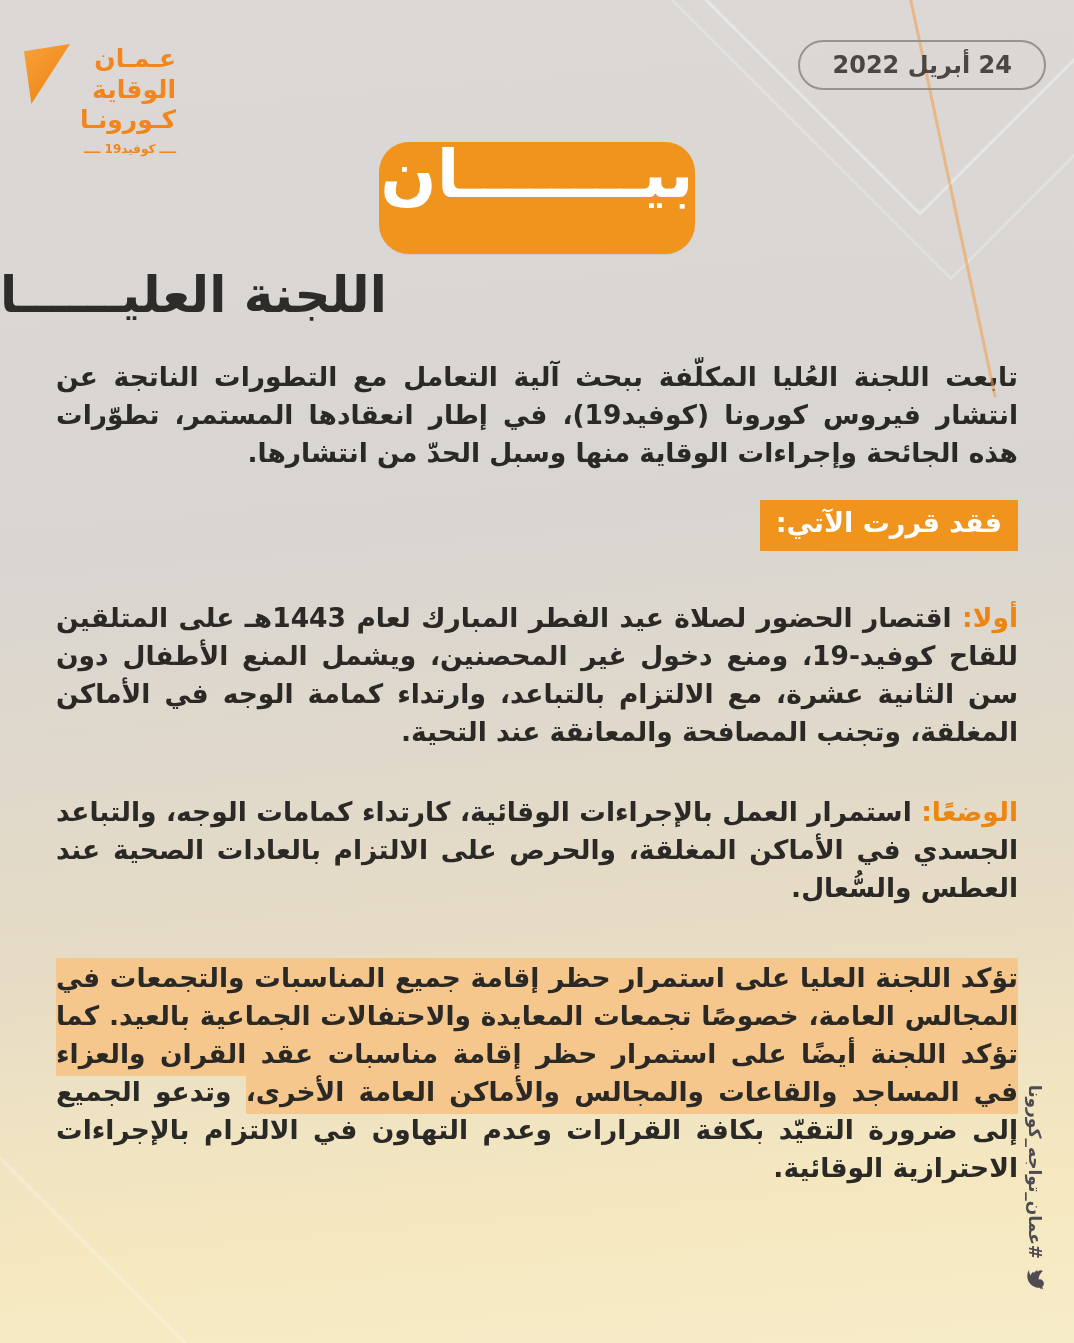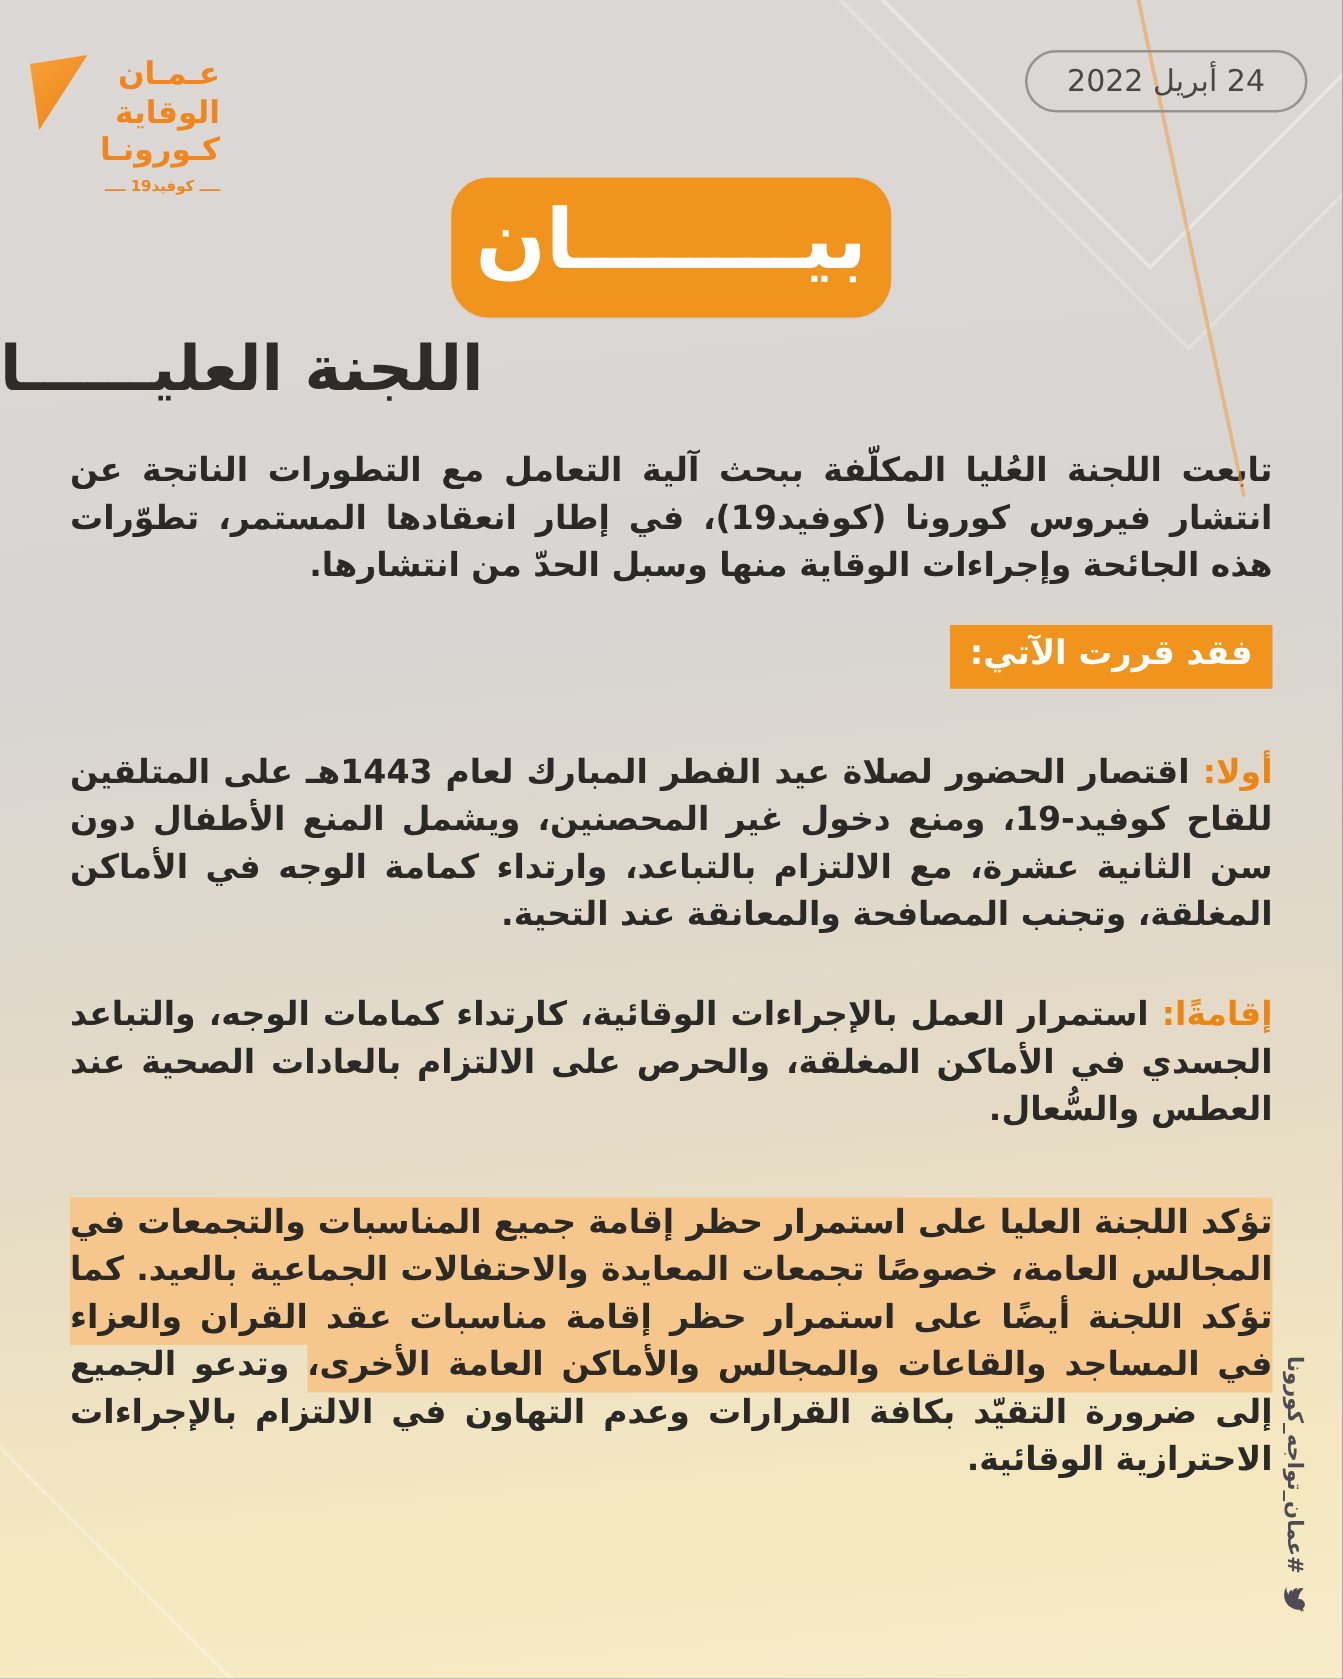--- a/index.html
+++ b/index.html
@@ -19,24 +19,24 @@
   .deco-line{position:absolute;top:-28px;right:122px;width:3px;height:430px;
     background:rgba(243,157,70,.55);transform:rotate(-12deg);}
   
   .logo{position:absolute;top:44px;left:24px;display:flex;gap:10px;align-items:flex-start;direction:ltr;}
   .logo-tri{width:46px;height:60px;background:linear-gradient(135deg,#f6a239,#ee8012);
     clip-path:polygon(100% 0,0 12%,16% 100%);}
   .logo-text{direction:rtl;text-align:right;color:#f0861d;font-weight:bold;font-size:25px;line-height:1.22;}
   .logo-sub{font-size:12px;margin-top:6px;letter-spacing:1px;}
   
   .date-badge{position:absolute;top:40px;right:28px;border:2px solid #96938e;border-radius:50px;
-    padding:9px 32px;font-size:24px;font-weight:normal;color:#4a4743;direction:rtl;background:transparent;}
+    padding:9px 32px;font-size:24px;font-weight:bold;color:#4a4743;direction:rtl;background:transparent;}
   
-  .bayan-box{margin:142px auto 0;width:352px;height:112px;background:#f0941e;border-radius:30px;
-    display:flex;align-items:center;justify-content:center;box-shadow:0 1px 0 rgba(0,0,0,.05);}
+  .bayan-box{margin:142px auto 0;width:316px;height:112px;background:#f0941e;border-radius:30px;
+    display:flex;justify-content:center;box-shadow:0 1px 0 rgba(0,0,0,.05);}
   .bayan-text{color:#ffffff;font-size:66px;font-weight:bold;line-height:1;padding-bottom:12px;}
   .committee{text-align:left;font-size:50px;font-weight:bold;color:#2e2c2a;margin-top:12px;}
   
   .content{direction:rtl;padding:0 56px;color:#2b2926;font-weight:bold;font-size:26.5px;
     line-height:38px;text-align:justify;}
   .content p{margin:0;}
   .p-intro{margin-top:34px !important;}
   .p-second{margin-top:44px !important;}
   .decided-wrap{margin-top:28px;}
   .decided{display:inline-block;background:#f0941e;color:#fff;font-size:27px;font-weight:bold;
@@ -83,21 +83,21 @@
 
     <p class="p-intro">تابعت اللجنة العُليا المكلّفة ببحث آلية التعامل مع التطورات الناتجة عن انتشار فيروس كورونا (كوفيد19)، في إطار انعقادها المستمر، تطوّرات هذه الجائحة وإجراءات الوقاية منها وسبل الحدّ من انتشارها.</p>
 
 
     <div class="decided-wrap">
       <span class="decided">فقد قررت الآتي:</span>
     </div>
 
     <p class="p-first"><span class="lead">أولا:</span><span> اقتصار الحضور لصلاة عيد الفطر المبارك لعام 1443هـ على المتلقين للقاح كوفيد-19، ومنع دخول غير المحصنين، ويشمل المنع الأطفال دون سن الثانية عشرة، مع الالتزام بالتباعد، وارتداء كمامة الوجه في الأماكن المغلقة، وتجنب المصافحة والمعانقة عند التحية.</span></p>
 
-    <p class="p-secitem"><span class="lead">إقامةًا:</span><span> استمرار العمل بالإجراءات الوقائية، كارتداء كمامات الوجه، والتباعد الجسدي في الأماكن المغلقة، والحرص على الالتزام بالعادات الصحية عند العطس والسُّعال.</span></p>
+    <p class="p-secitem"><span class="lead">الوضعًا:</span><span> استمرار العمل بالإجراءات الوقائية، كارتداء كمامات الوجه، والتباعد الجسدي في الأماكن المغلقة، والحرص على الالتزام بالعادات الصحية عند العطس والسُّعال.</span></p>
 
     <p class="p-emph"><span class="hl">تؤكد اللجنة العليا على استمرار حظر إقامة جميع المناسبات والتجمعات في المجالس العامة، خصوصًا تجمعات المعايدة والاحتفالات الجماعية بالعيد. كما تؤكد اللجنة أيضًا على استمرار حظر إقامة مناسبات عقد القران والعزاء في المساجد والقاعات والمجالس والأماكن العامة الأخرى،</span><span> وتدعو الجميع إلى ضرورة التقيّد بكافة القرارات وعدم التهاون في الالتزام بالإجراءات الاحترازية الوقائية.</span></p>
 
   </div>
 
   <div class="hashtag">
     <span class="tag-text">#عمان_تواجه_كورونا</span>
     <span>
       <svg viewBox="0 0 24 24" width="22" height="22" aria-hidden="true">
         <path fill="#4e4b52" d="M23 4.9c-.8.4-1.7.7-2.6.8a4.6 4.6 0 0 0 2-2.5c-.9.5-1.9.9-2.9 1.1a4.5 4.5 0 0 0-7.8 4.1A12.9 12.9 0 0 1 2.4 3.7a4.5 4.5 0 0 0 1.4 6 4.4 4.4 0 0 1-2-.6v.1c0 2.2 1.5 4 3.6 4.4a4.5 4.5 0 0 1-2 .1 4.5 4.5 0 0 0 4.2 3.1A9 9 0 0 1 1 18.7a12.7 12.7 0 0 0 6.9 2c8.3 0 12.9-6.9 12.9-12.9v-.6c.8-.6 1.6-1.4 2.2-2.3z"></path>

